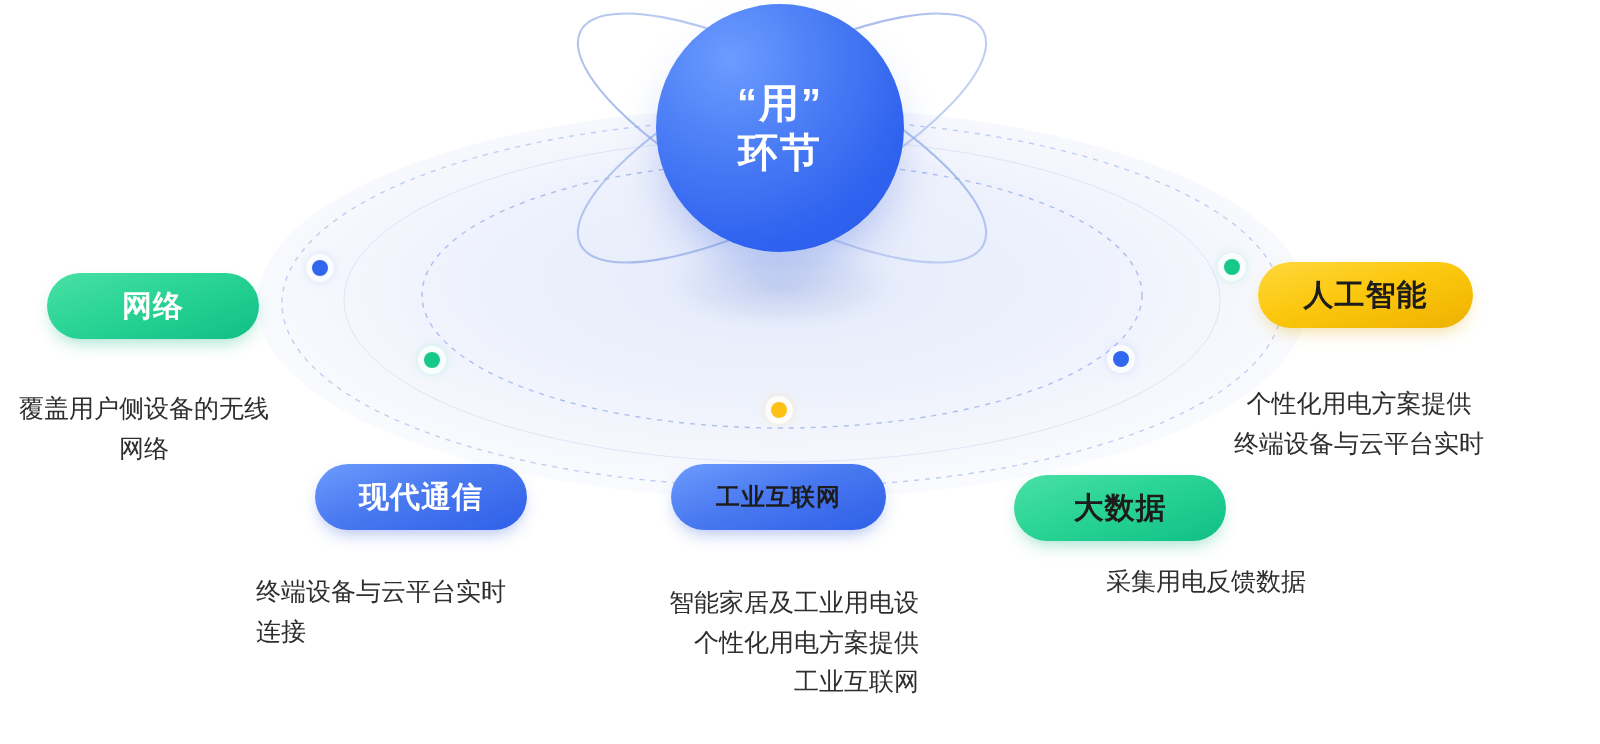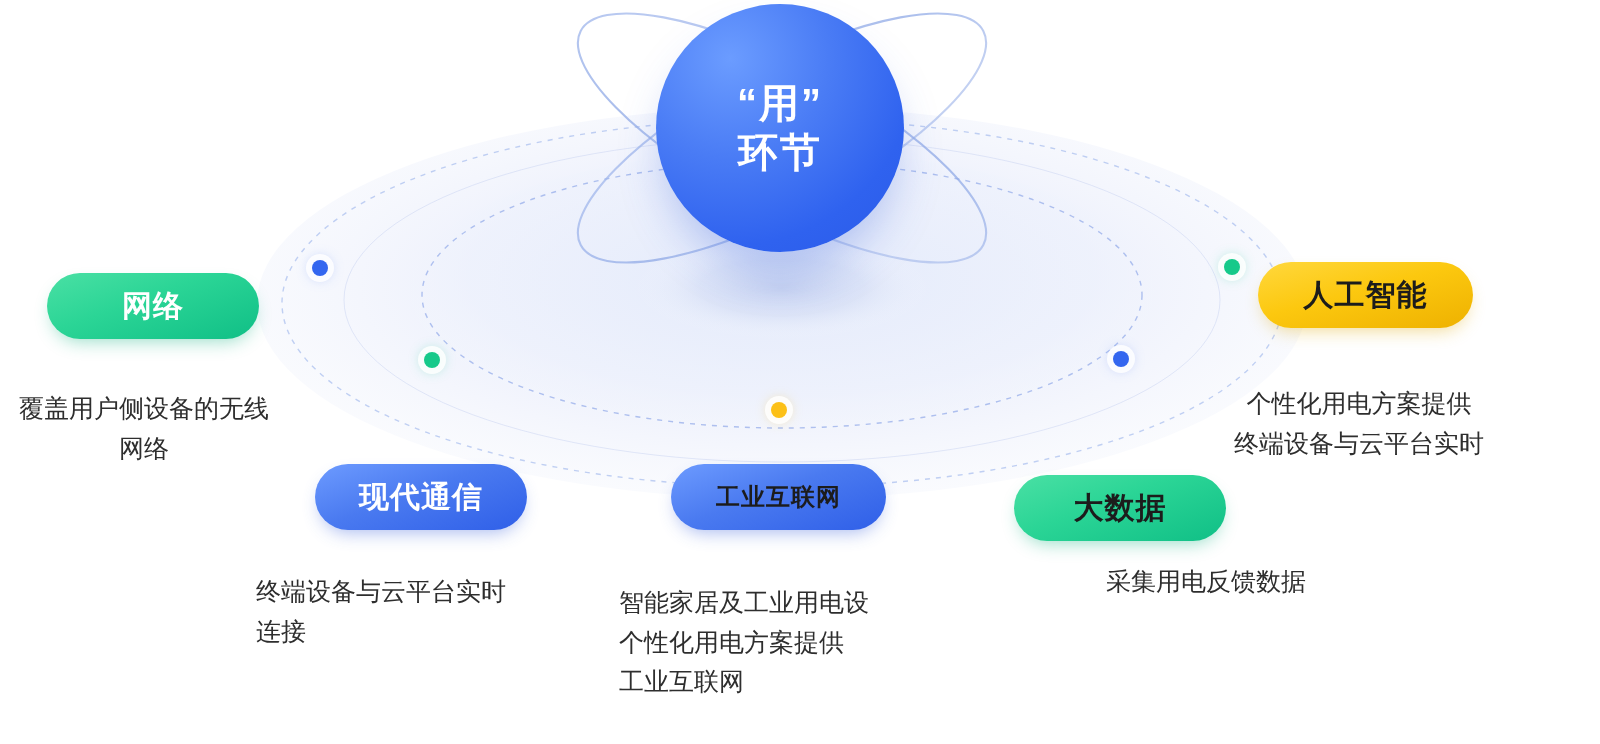--- a/index.html
+++ b/index.html
@@ -73,21 +73,21 @@
   
   .caption{
     position:absolute;
     color:#2e2e2e;
     font-size:25px;
     line-height:1.58;
     z-index:8;
   }
   #cap-0{left:-6px;top:389px;width:300px;text-align:center;}
   #cap-1{left:256px;top:572px;width:320px;text-align:left;}
-  #cap-2{left:619px;top:583px;width:300px;text-align:left;}
+  #cap-2{left:619px;top:583px;width:300px;text-align:right;}
   #cap-3{left:1006px;top:562px;width:300px;text-align:right;}
   #cap-4{left:1188px;top:384px;width:342px;text-align:center;}
 
   
   .dot{
     position:absolute;
     border-radius:50%;
     z-index:7;
   }
   .dot-blue{background:#3366ef;box-shadow:0 0 0 6px rgba(255,255,255,.85),0 0 12px 4px rgba(120,155,245,.35);}

